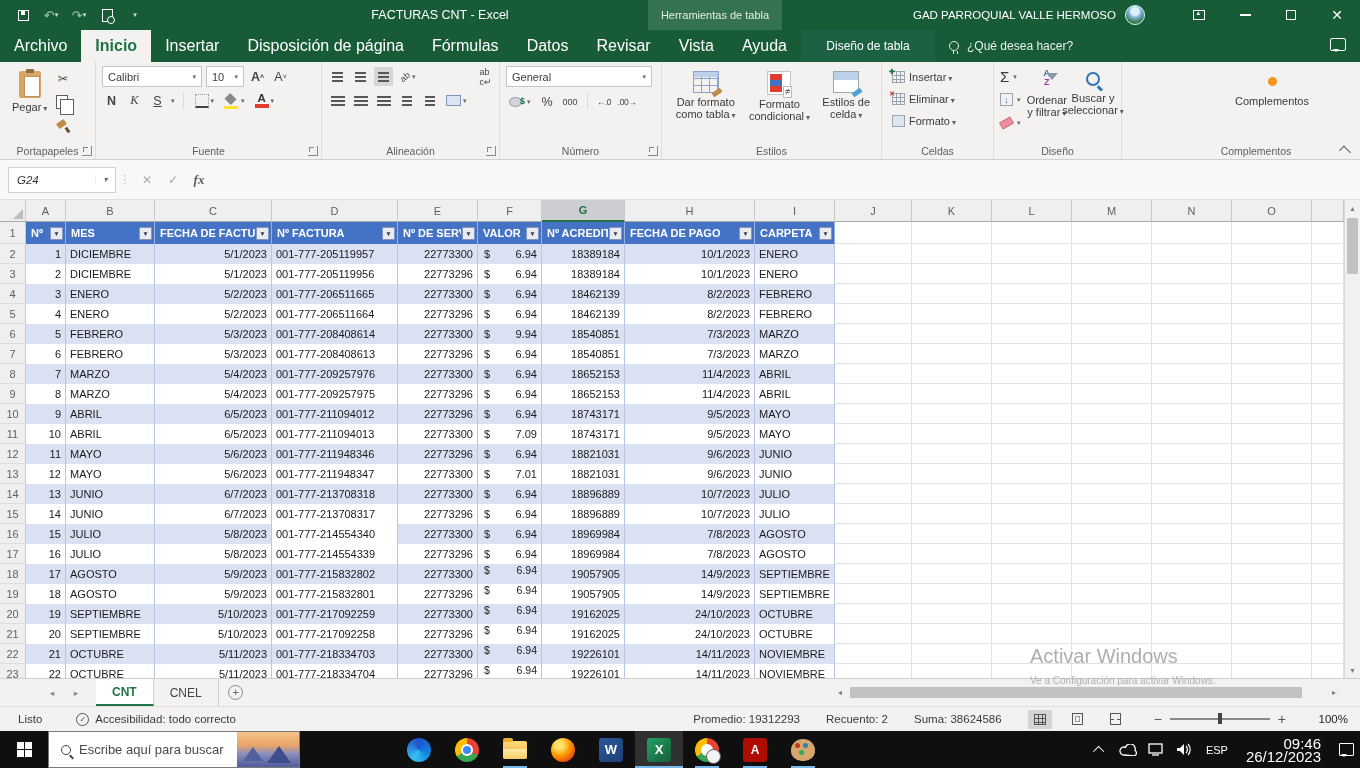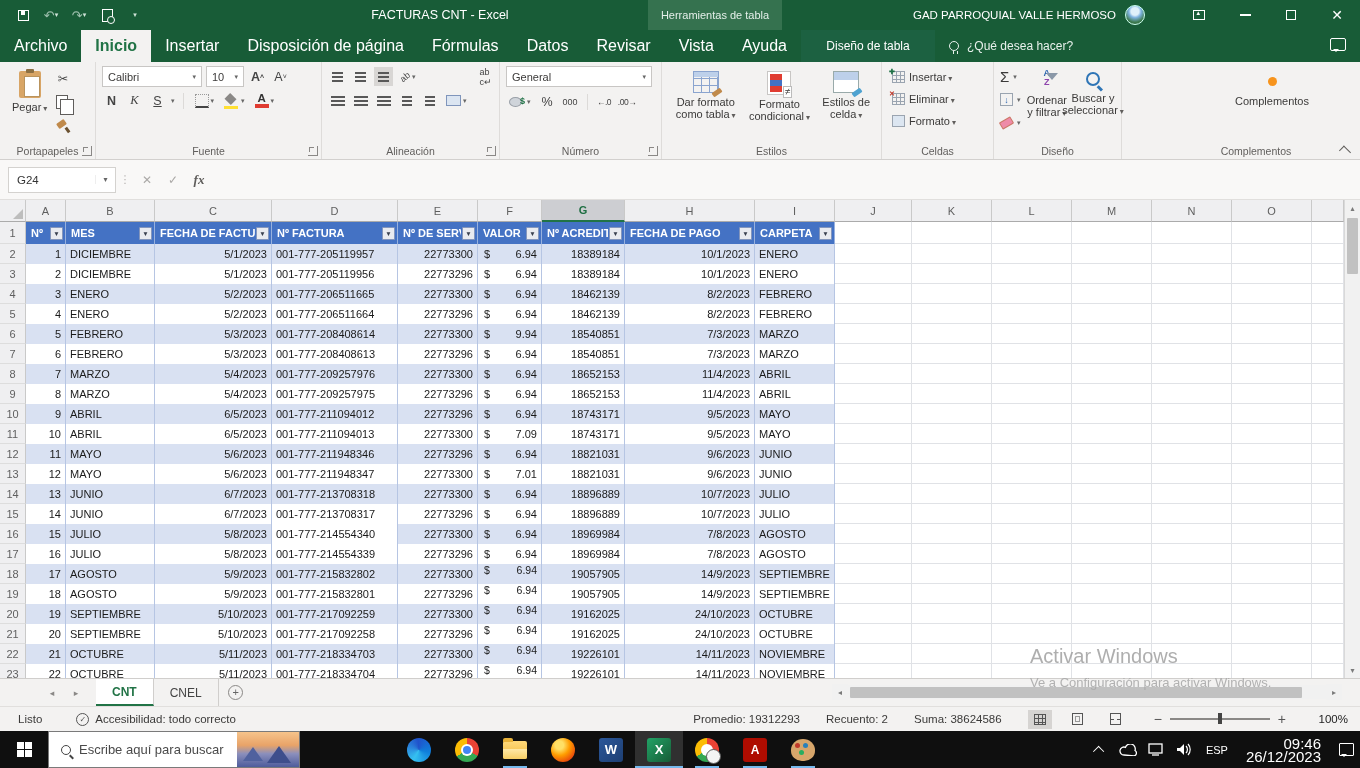--- a/index.html
+++ b/index.html
@@ -212,21 +212,21 @@
   .tray-ico { width:24px; height:37px; display:flex; align-items:center; justify-content:center; }
   .chev { width:8px; height:8px; border-left:1.6px solid #fff; border-top:1.6px solid #fff; transform:rotate(45deg) translateY(2px); }
   .lang { font-size:11px; padding:0 6px; }
   #clock { text-align:right; font-size:15px; line-height:13px; padding:0 8px; }
   .c-note { width:15px; height:13px; border:1.4px solid #fff; border-radius:1px; position:relative; margin-left:6px; }
   .c-note:after { content:""; position:absolute; left:1px; bottom:-5px; border:3px solid transparent; border-top-color:#fff; }
 
   
   #watermark { position:absolute; left:1030px; top:645px; z-index:50; color:rgba(160,160,160,0.85); pointer-events:none; }
   #watermark .l1 { font-size:20px; font-weight:400; }
-  #watermark .l2 { font-size:13px; margin-top:7px; color:rgba(170,170,170,0.9); }
+  #watermark .l2 { font-size:10px; margin-top:7px; color:rgba(170,170,170,0.9); }
 </style>
 </head>
 <body>
 
 <div id="screen">
 
   <div id="titlebar">
     <div class="qat">
       <span class="qat-btn">
           <span class="ico-save"></span>
@@ -472,21 +472,21 @@
       <div class="bigbtn" style="margin:0 auto; width:110px; position:relative; left:30px;">
         <span class="ico-dot" style="margin-top:6px;"></span>
         <span style="margin-top:6px;">Complementos</span>
       </div>
       <div class="rglabel" style="left:30px;">Complementos</div>
       <span id="ribbon-collapse"></span>
     </div>
   </div>
 
   <div id="fbar">
-    <div id="namebox" style="margin-left:8px;">
+    <div id="namebox" style="margin-left:8px;font-style:italic;">
       <span class="nb-text">G24</span>
       <span class="nb-caret">▾</span>
     </div>
     <span class="fdots">⋮</span>
     <span class="fxbtn">✕</span>
     <span class="fxbtn">✓</span>
     <span class="fxbtn"><span class="fxsym">fx</span></span>
   </div>
 
   <div id="sheet">

